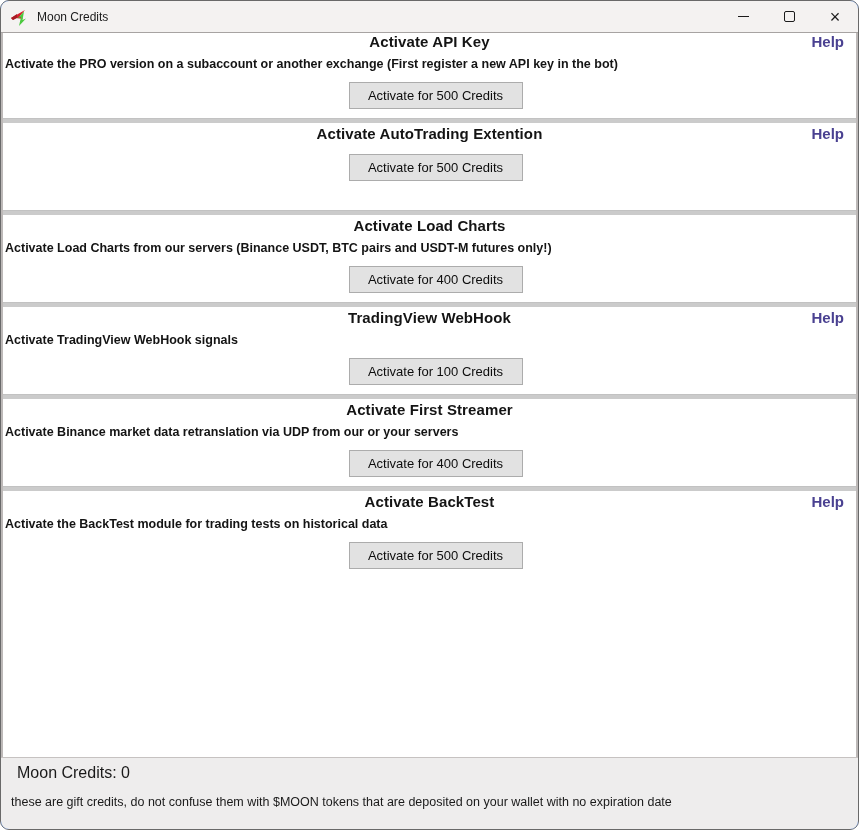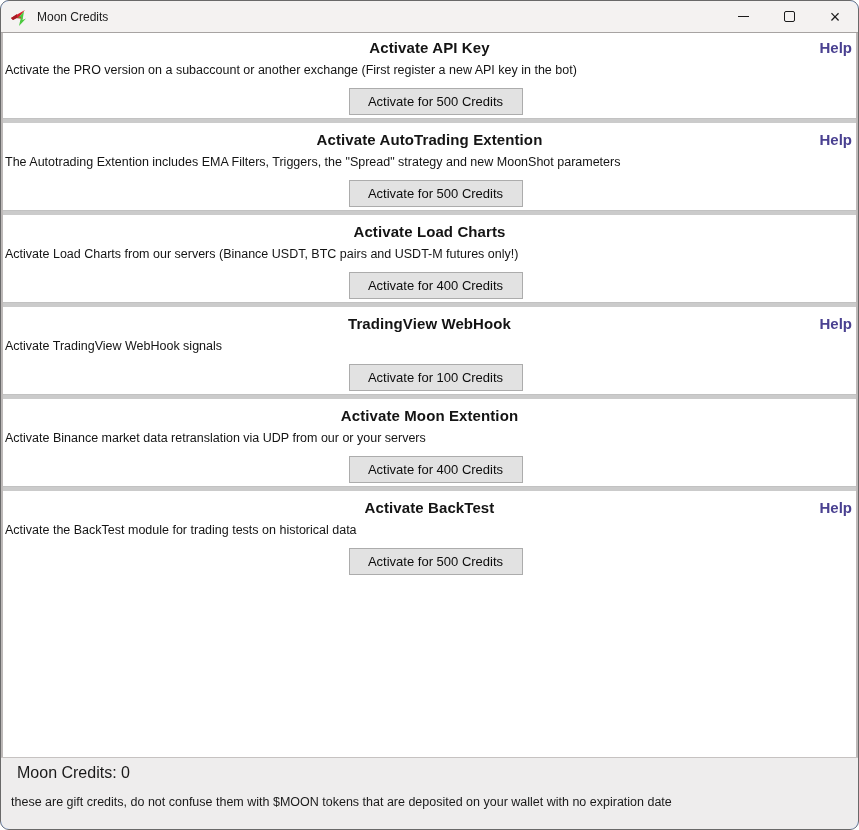--- a/index.html
+++ b/index.html
@@ -55,51 +55,51 @@
     border-left: 2px solid #bdb9b8;
     border-right: 2px solid #bdb9b8;
     display: flex;
     flex-direction: column;
     position: relative;
   }
   .section {
     height: 82px;
     flex: 0 0 82px;
     background: #ffffff;
-    padding-top: 6px;
     position: relative;
   }
   .section-head {
     position: relative;
     height: 21px;
   }
   .section-title {
     text-align: center;
     font-size: 15px;
     font-weight: 600;
     color: #141414;
     letter-spacing: 0.1px;
   }
   .help-link {
     position: absolute;
-    right: 4px;
+    right: 12px;
     top: 0;
     font-size: 15px;
     font-weight: 700;
     color: #4a4191;
     cursor: pointer;
   }
   .section-desc {
     padding-left: 2px;
     margin-top: 3px;
     font-size: 12.5px;
     color: #141414;
     height: 17px;
     white-space: nowrap;
     overflow: hidden;
+    font-weight: bold;
   }
   .btn-row {
     margin-top: 8px;
     text-align: center;
   }
   .activate-btn {
     width: 174px; height: 27px;
     background: #e2e2e2;
     border: 1px solid #acacac;
     font-family: "Liberation Sans", sans-serif;
@@ -182,21 +182,20 @@
     </div>
     <div class="divider">
         <div class="divider-band"></div>
       </div>
 
     <div class="section">
       <div class="section-head">
         <div class="section-title">Activate AutoTrading Extention</div>
         <a class="help-link">Help</a>
       </div>
-      <div class="section-desc">The Autotrading Extention includes EMA Filters, Triggers, the "Spread" strategy and new MoonShot parameters</div>
       <div class="btn-row">
         <button class="activate-btn">Activate for 500 Credits</button>
       </div>
     </div>
     <div class="divider">
         <div class="divider-band"></div>
       </div>
 
     <div class="section">
       <div class="section-head">
@@ -220,21 +219,21 @@
       <div class="btn-row">
         <button class="activate-btn">Activate for 100 Credits</button>
       </div>
     </div>
     <div class="divider">
         <div class="divider-band"></div>
       </div>
 
     <div class="section">
       <div class="section-head">
-        <div class="section-title">Activate Moon Extention</div>
+        <div class="section-title">Activate First Streamer</div>
       </div>
       <div class="section-desc">Activate Binance market data retranslation via UDP from our or your servers</div>
       <div class="btn-row">
         <button class="activate-btn">Activate for 400 Credits</button>
       </div>
     </div>
     <div class="divider">
         <div class="divider-band"></div>
       </div>
 

